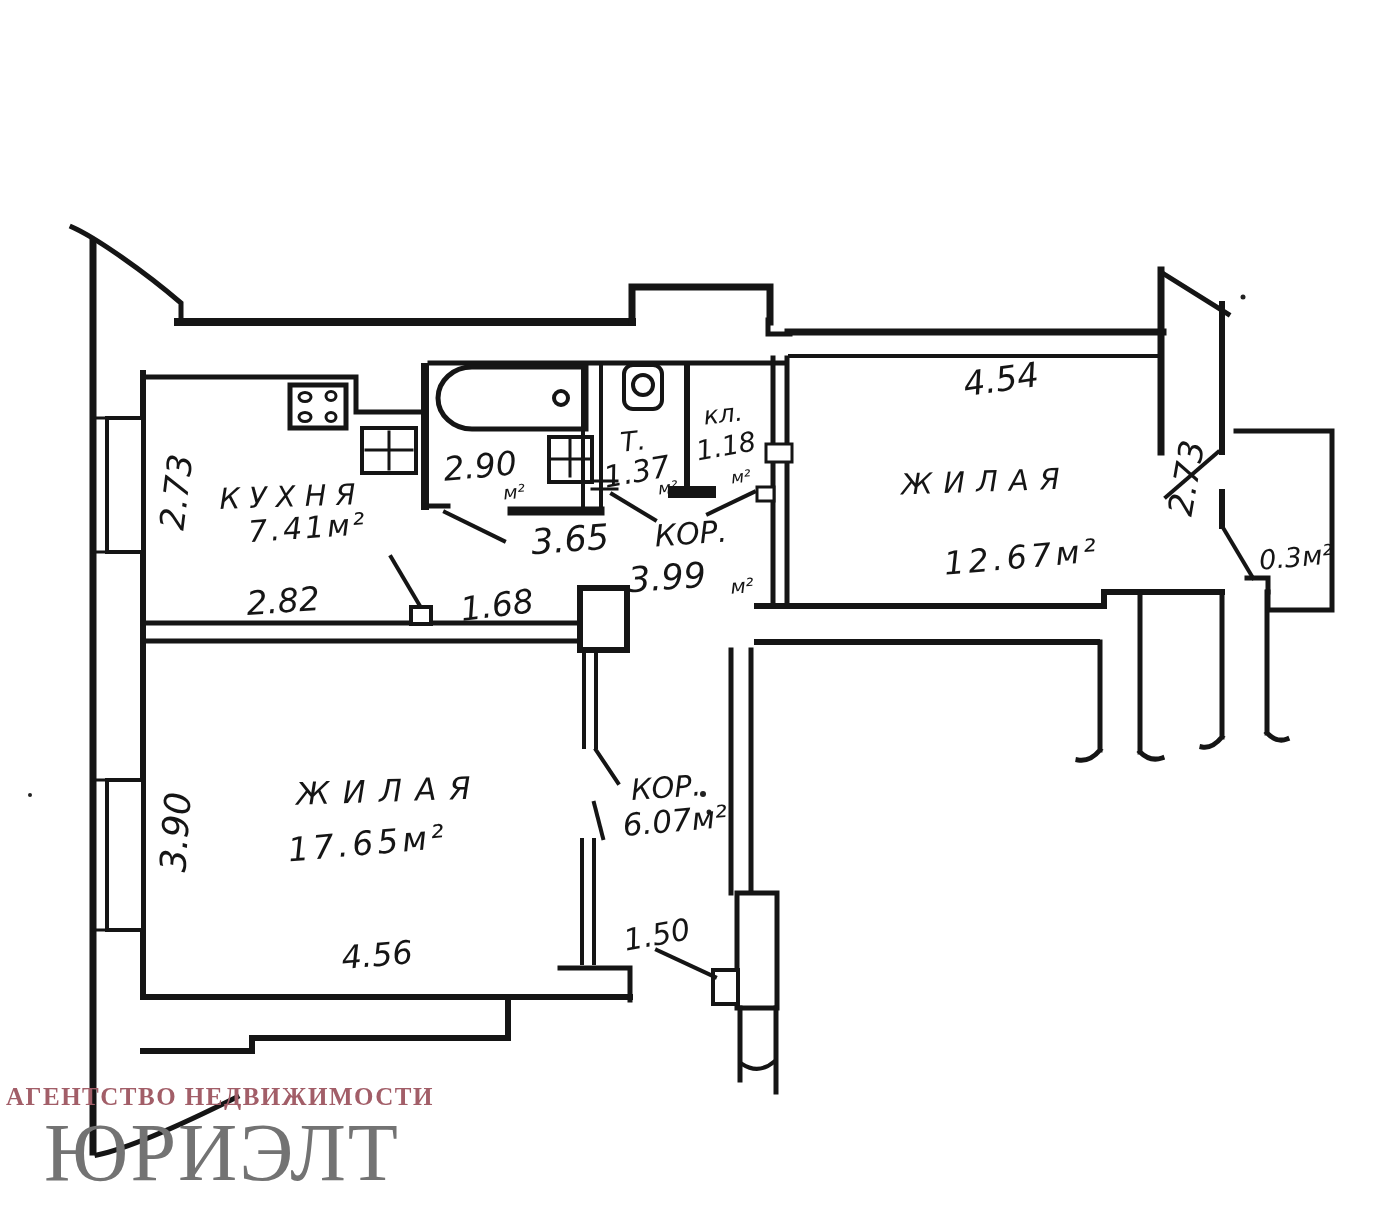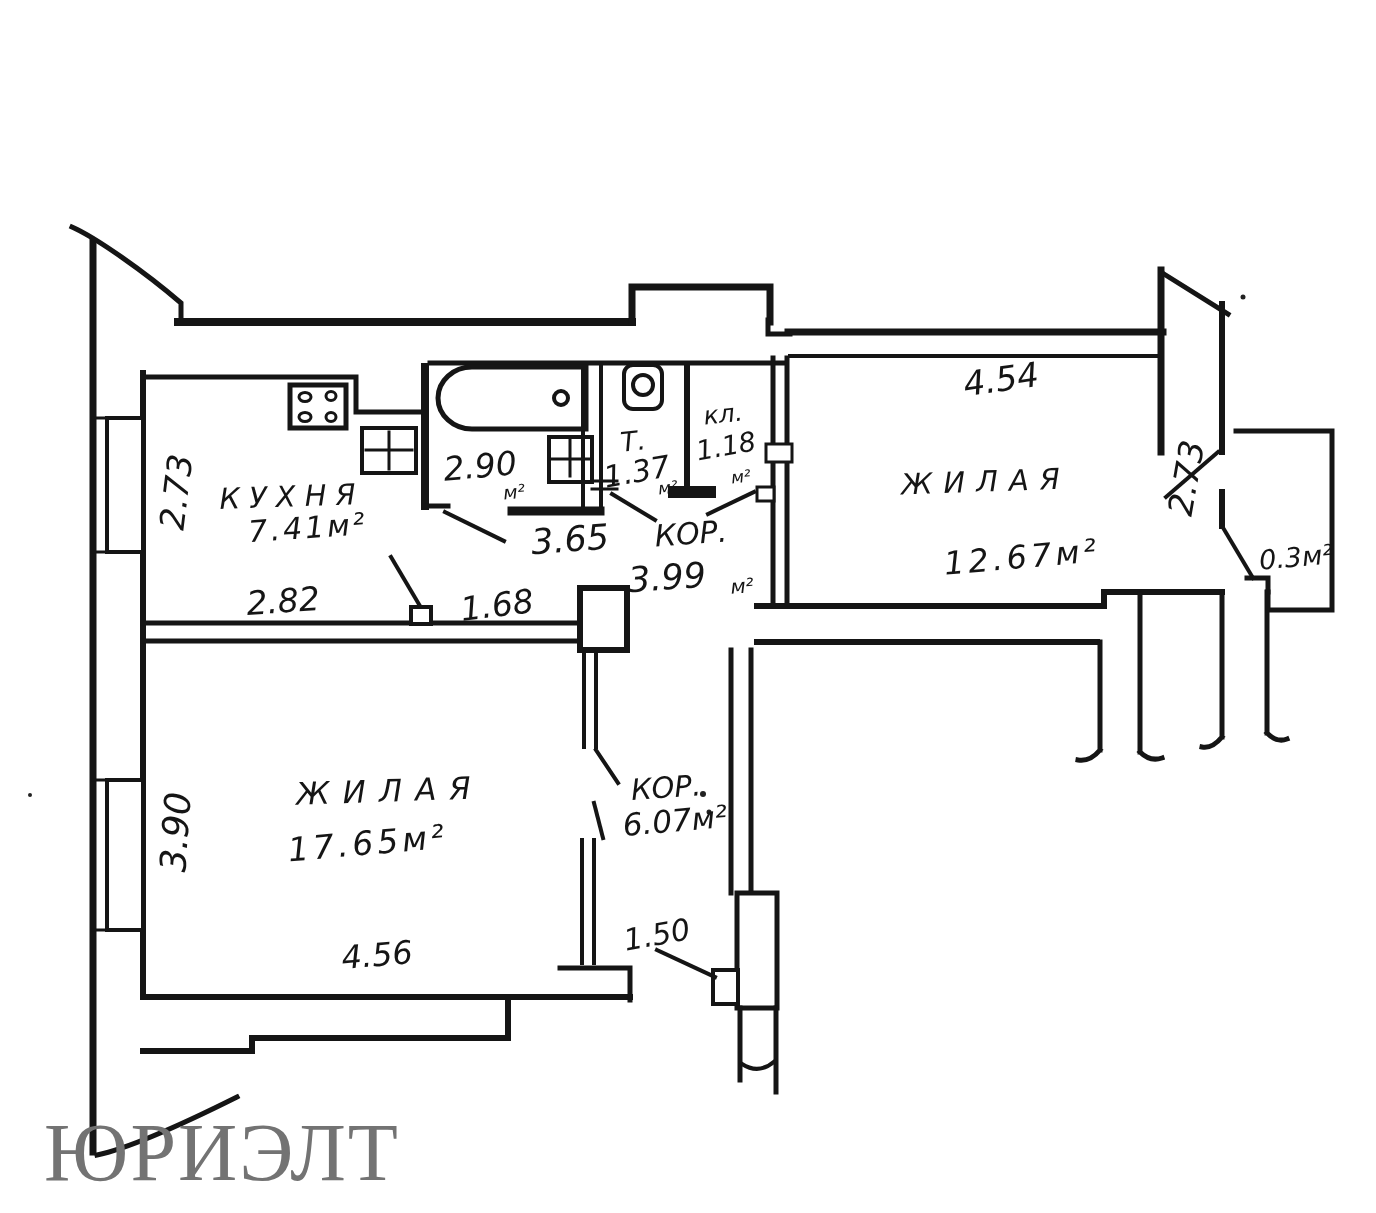--- a/index.html
+++ b/index.html
@@ -163,15 +163,16 @@
   <div class="lbl" style="left:176px;top:492px;font-size:34px;--r:-83deg">2.73</div>
   <div class="lbl" style="left:283px;top:601px;font-size:33px;--r:-4deg">2.82</div>
   <div class="lbl" style="left:497px;top:605px;font-size:33px;--r:-7deg">1.68</div>
   <div class="lbl" style="left:570px;top:540px;font-size:35px;--r:-4deg">3.65</div>
   <div class="lbl" style="left:176px;top:832px;font-size:36px;--r:-86deg">3.90</div>
   <div class="lbl" style="left:377px;top:955px;font-size:32px;--r:-5deg">4.56</div>
   <div class="lbl" style="left:657px;top:935px;font-size:30px;--r:-10deg">1.50</div>
   <div class="lbl" style="left:1001px;top:379px;font-size:34px;--r:-8deg">4.54</div>
   <div class="lbl" style="left:1186px;top:478px;font-size:34px;--r:-80deg">2.73</div>
 
+  <div class="logo-tagline" style="left:220px;top:1096px;font-size:25px;letter-spacing:1.5px;color:#a25e68">АГЕНТСТВО НЕДВИЖИМОСТИ</div>
   <div class="logo-brand" style="left:222px;top:1153px;font-size:82px;letter-spacing:2px;color:#737373">ЮРИЭЛТ</div>
 
 </div>
 
 </body></html>

